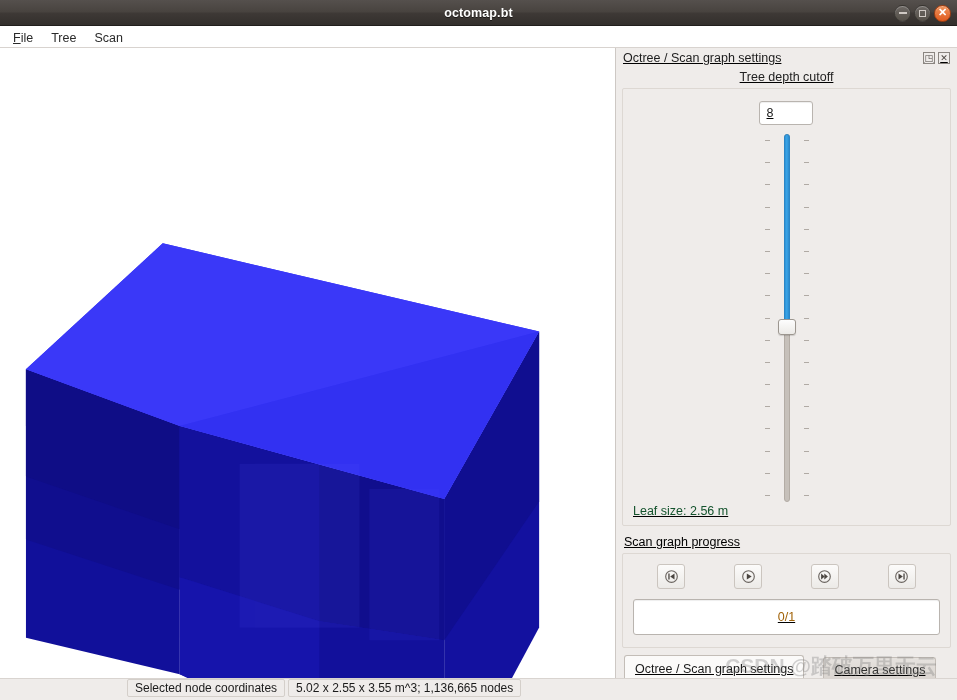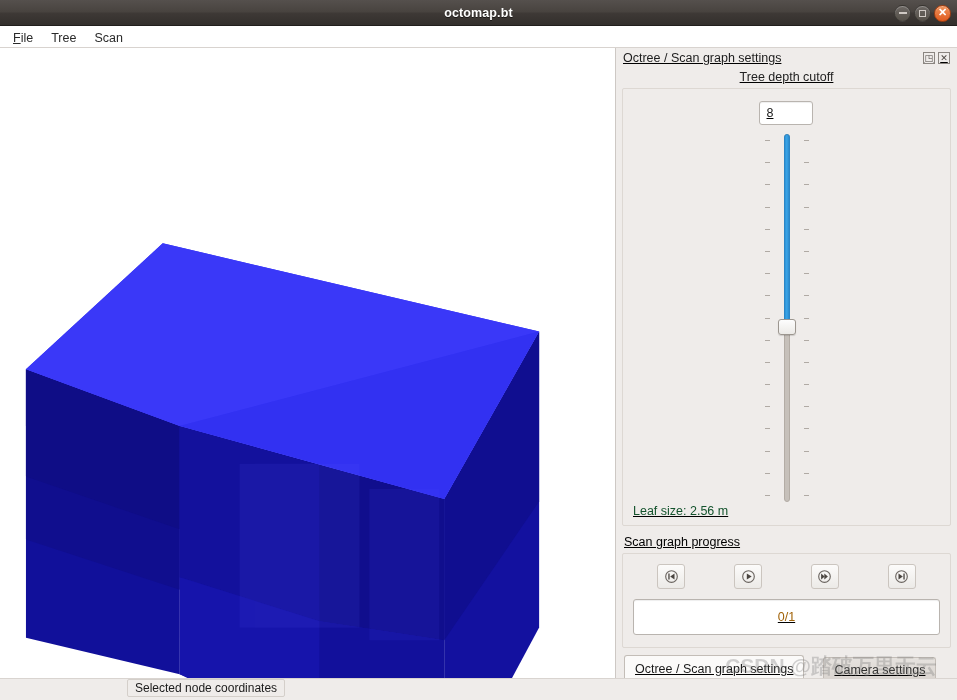--- a/index.html
+++ b/index.html
@@ -440,16 +440,17 @@
       <div class="tabs">
         <div class="tab active">Octree / Scan graph settings</div>
         <div class="tab inactive">Camera settings</div>
       </div>
 
     </div>
   </div>
 
   <div class="statusbar">
     <div class="status-cell first">Selected node coordinates</div>
+    <div class="status-cell">5.02 x 2.55 x 3.55 m^3; 1,136,665 nodes</div>
   </div>
 
   <div class="watermark">CSDN @踏破万里无云</div>
 </div>
 
 </body></html>

